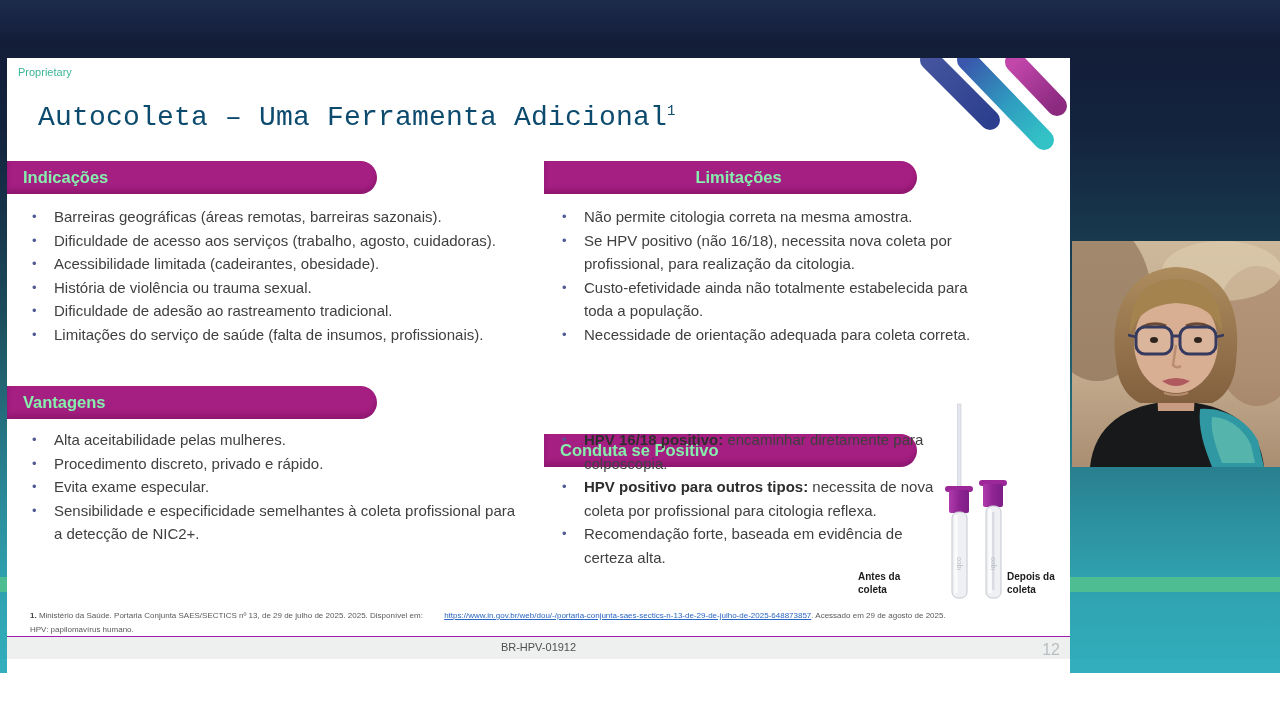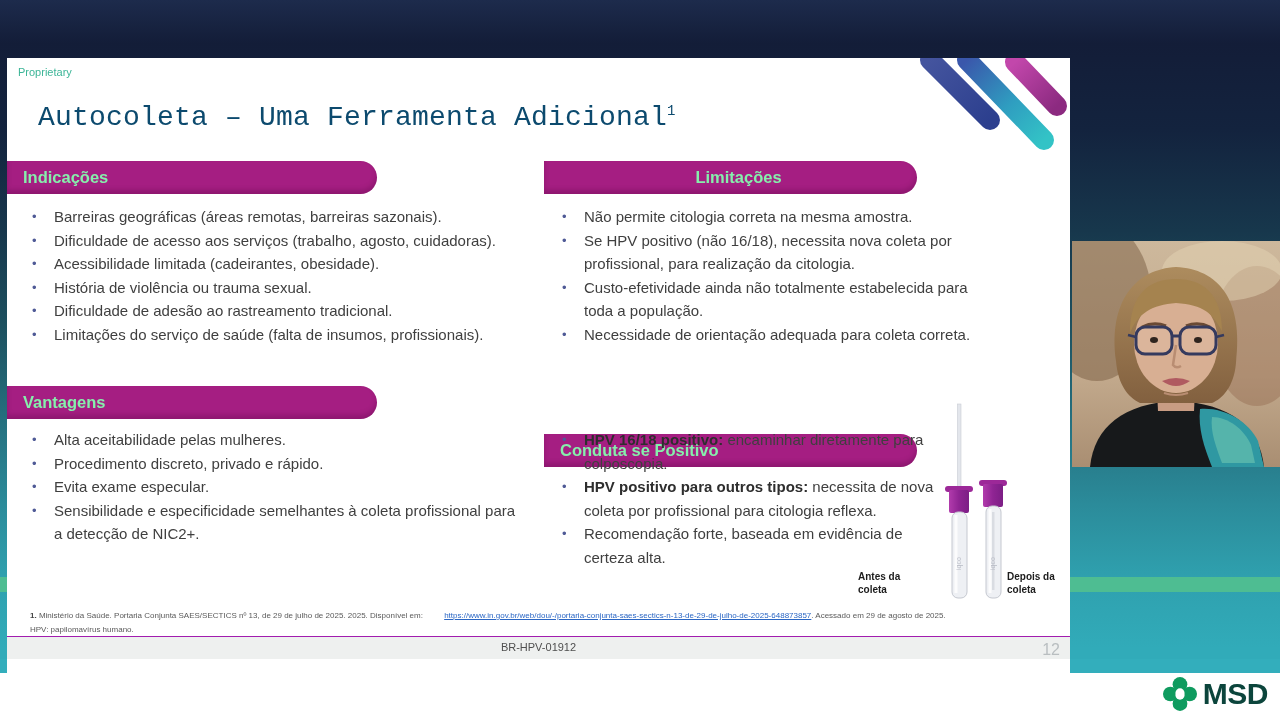--- a/index.html
+++ b/index.html
@@ -221,24 +221,14 @@
 
       <ellipse cx="82" cy="99" rx="4" ry="3" fill="#2e241e"></ellipse>
       <ellipse cx="126" cy="99" rx="4" ry="3" fill="#2e241e"></ellipse>
 
       <path d="M104,104 L101,124 Q104,128 109,125" stroke="#b98d72" stroke-width="2.5" fill="none"></path>
       <path d="M90,140 Q104,134 118,140 Q104,150 90,140 Z" fill="#b05a60"></path>
       <path d="M92,152 Q104,156 116,152" stroke="#b98d72" stroke-width="2" fill="none"></path>
     </svg>
   </div>
 
-  <div class="msd">
-    <svg width="34" height="34" viewBox="0 0 60 60">
-      <circle cx="30" cy="13" r="13" fill="#0f9b5f"></circle>
-      <circle cx="13" cy="30" r="13" fill="#0f9b5f"></circle>
-      <circle cx="47" cy="30" r="13" fill="#0f9b5f"></circle>
-      <circle cx="30" cy="47" r="13" fill="#0f9b5f"></circle>
-      <rect x="22" y="20" width="16" height="20" rx="8" fill="#ffffff"></rect>
-    </svg>
-    <span class="msd-word">MSD</span>
-  </div>
 
 </div>
 
 </body></html>

